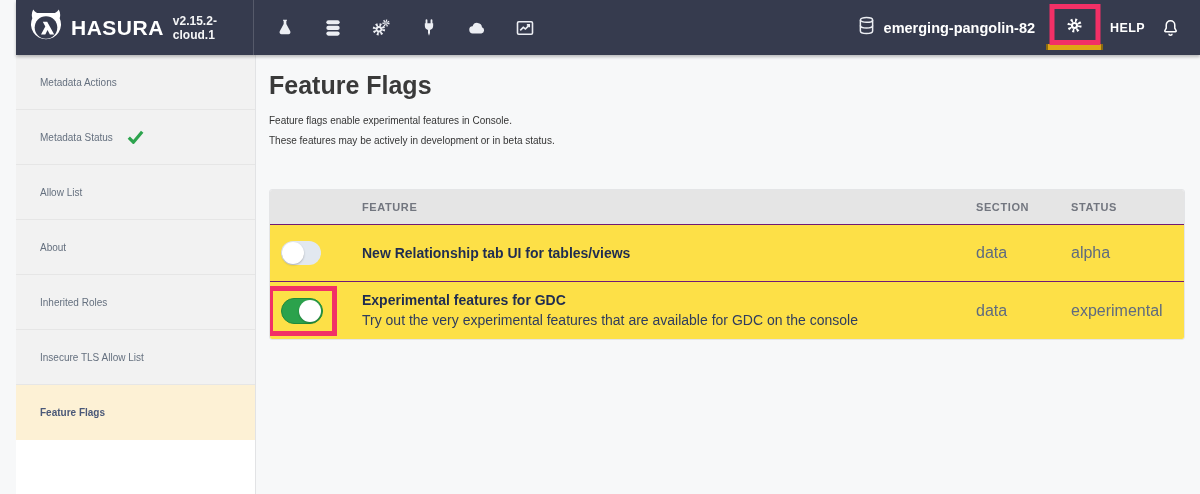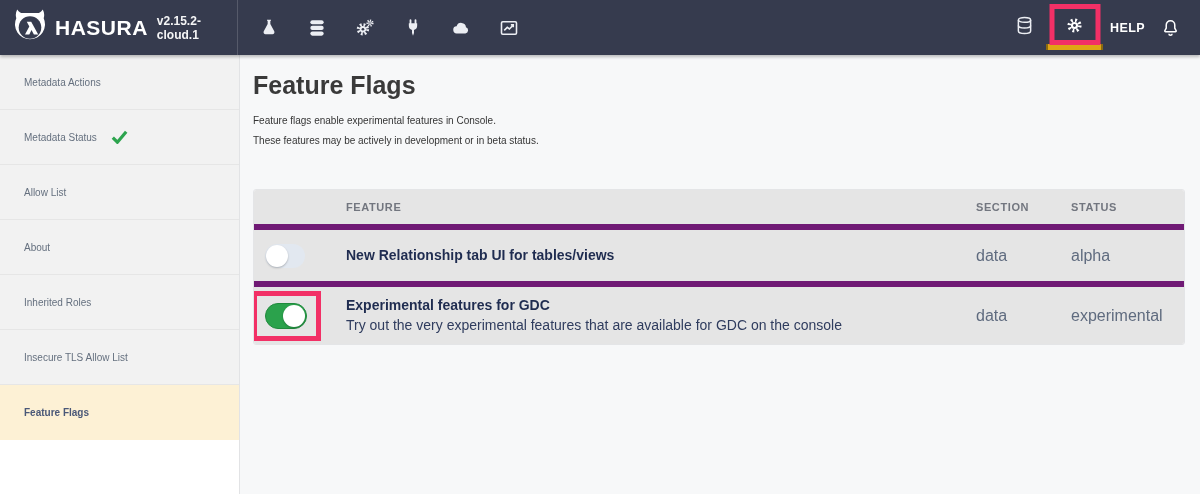--- a/index.html
+++ b/index.html
@@ -7,21 +7,21 @@
     --pink:#f23066;
     --amber:#dfa615;
     --green-toggle:#2ba24c;
     --toggle-off:#e2e8f0;
     --check-green:#2da44e;
     --sidebar-active-bg:#fdf1d5;
   }
   *{box-sizing:border-box;margin:0;padding:0;}
   html,body{width:1200px;height:494px;overflow:hidden;}
   body{font-family:"Liberation Sans","DejaVu Sans",sans-serif;background:#f7f8f9;}
-  .page{position:relative;width:1200px;height:350px;}
+  .page{position:relative;width:1200px;height:350px;padding-left:16px;}
 
   
   .navbar{height:55px;background:var(--navbar-bg);display:flex;align-items:stretch;
           box-shadow:0 2px 3px rgba(0,0,0,.25);position:relative;z-index:5;}
   .brand-section{width:238px;display:flex;align-items:center;padding-left:12px;
                  border-right:1px solid rgba(255,255,255,.16);cursor:pointer;}
   .brand-name{color:#fff;font-size:21px;font-weight:bold;letter-spacing:.5px;margin-left:7px;}
   .brand-version{color:#fff;font-size:12px;font-weight:bold;margin-left:9px;opacity:.95;}
   .nav-icons{display:flex;align-items:center;gap:28px;margin-left:21px;}
   .nav-icon{width:20px;height:20px;display:flex;align-items:center;justify-content:center;cursor:pointer;}
@@ -51,21 +51,21 @@
   .sidebar li.active{background:var(--sidebar-active-bg);color:#4a5878;font-weight:bold;border-bottom:none;}
 
   .main{flex:1;padding:15px 15px 0 13px;background:#f7f8f9;}
   .page-title{font-size:25px;font-weight:bold;color:#3a3a3a;line-height:30px;}
   .page-desc{margin-top:11px;font-size:10px;color:#353535;line-height:20px;}
 
   
   .ff-table{margin-top:38px;background:#fff;border:1px solid #e4e5e7;border-radius:3px;overflow:hidden;}
   .thead{display:grid;grid-template-columns:92px 1fr 95px 113px;height:34px;background:#e5e5e5;
          align-items:center;font-size:11px;font-weight:bold;color:#72767f;letter-spacing:.6px;}
-  .trow{display:grid;grid-template-columns:92px 1fr 95px 113px;min-height:57px;border-top:6px solid #701a75;background:#e5e5e5;}
+  .trow{display:grid;grid-template-columns:92px 1fr 95px 113px;min-height:57px;border-top:1px solid #701a75;background:#fde047;}
   .cell-toggle{position:relative;display:flex;align-items:center;padding-left:11px;}
   .cell-feature{display:flex;flex-direction:column;justify-content:center;padding:9px 10px 9px 0;}
   .ftitle{font-size:14px;font-weight:bold;color:#1f2c50;line-height:19px;}
   .fdesc{font-size:14px;color:#2f3c5e;line-height:20px;}
   .cell-meta{display:flex;align-items:center;font-size:16px;color:#5f6b7f;}
 
   .toggle{position:relative;width:40px;height:24px;border-radius:12px;border:none;cursor:pointer;padding:0;}
   .toggle .knob{position:absolute;top:1px;width:22px;height:22px;border-radius:50%;background:#fff;
                 box-shadow:0 1px 2px rgba(0,0,0,.25);}
   .toggle.off{background:var(--toggle-off);}
@@ -137,20 +137,21 @@
 
     <div class="nav-right">
       <div class="project-chip">
         <span>
           <svg width="21" height="21" viewBox="0 0 24 24">
             <ellipse cx="12" cy="5.6" rx="7" ry="2.8" fill="none" stroke="#eceef3" stroke-width="1.7"></ellipse>
             <path d="M5 5.6v12.6c0 1.6 3.1 2.9 7 2.9s7-1.3 7-2.9V5.6" fill="none" stroke="#eceef3" stroke-width="1.7"></path>
             <path d="M5 11.9c0 1.6 3.1 2.9 7 2.9s7-1.3 7-2.9" fill="none" stroke="#eceef3" stroke-width="1.7"></path>
           </svg>
         </span>
+        <span class="project-name">emerging-pangolin-82</span>
       </div>
 
       <div class="settings-tab">
         <span>
           <svg width="17" height="17" viewBox="0 0 24 24">
             <circle cx="12" cy="12" r="7.5" fill="none" stroke="#fff" stroke-width="5" stroke-dasharray="2.6 3.28"></circle>
             <circle cx="12" cy="12" r="5" fill="#fff"></circle>
             <circle cx="12" cy="12" r="2.1" fill="var(--navbar-bg)"></circle>
           </svg>
         </span>

